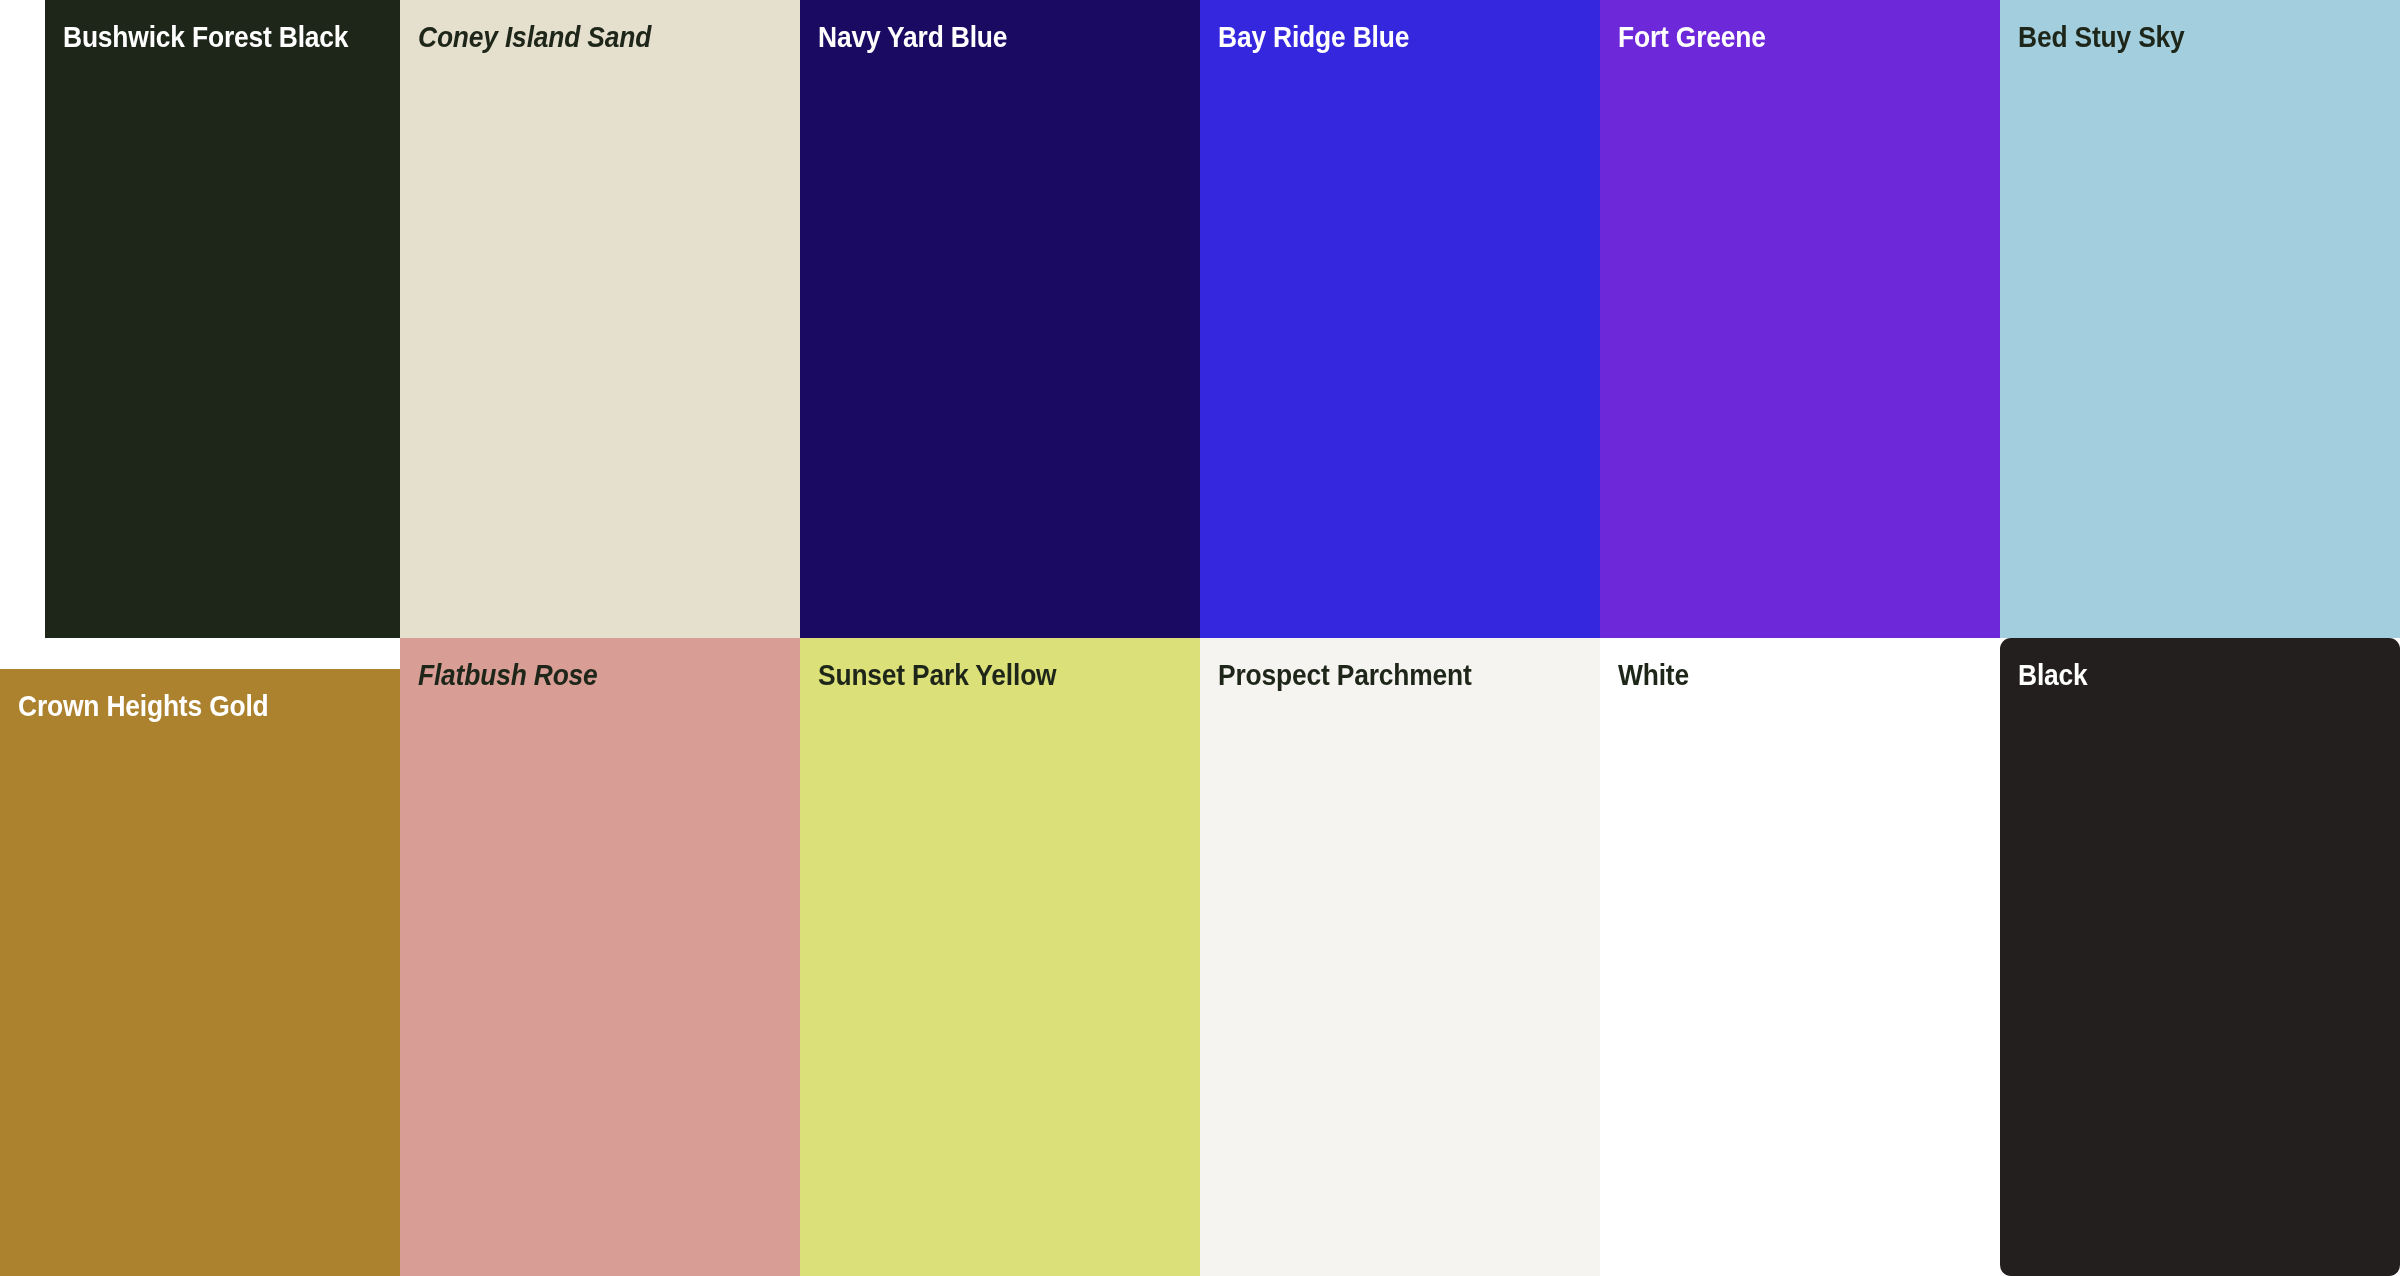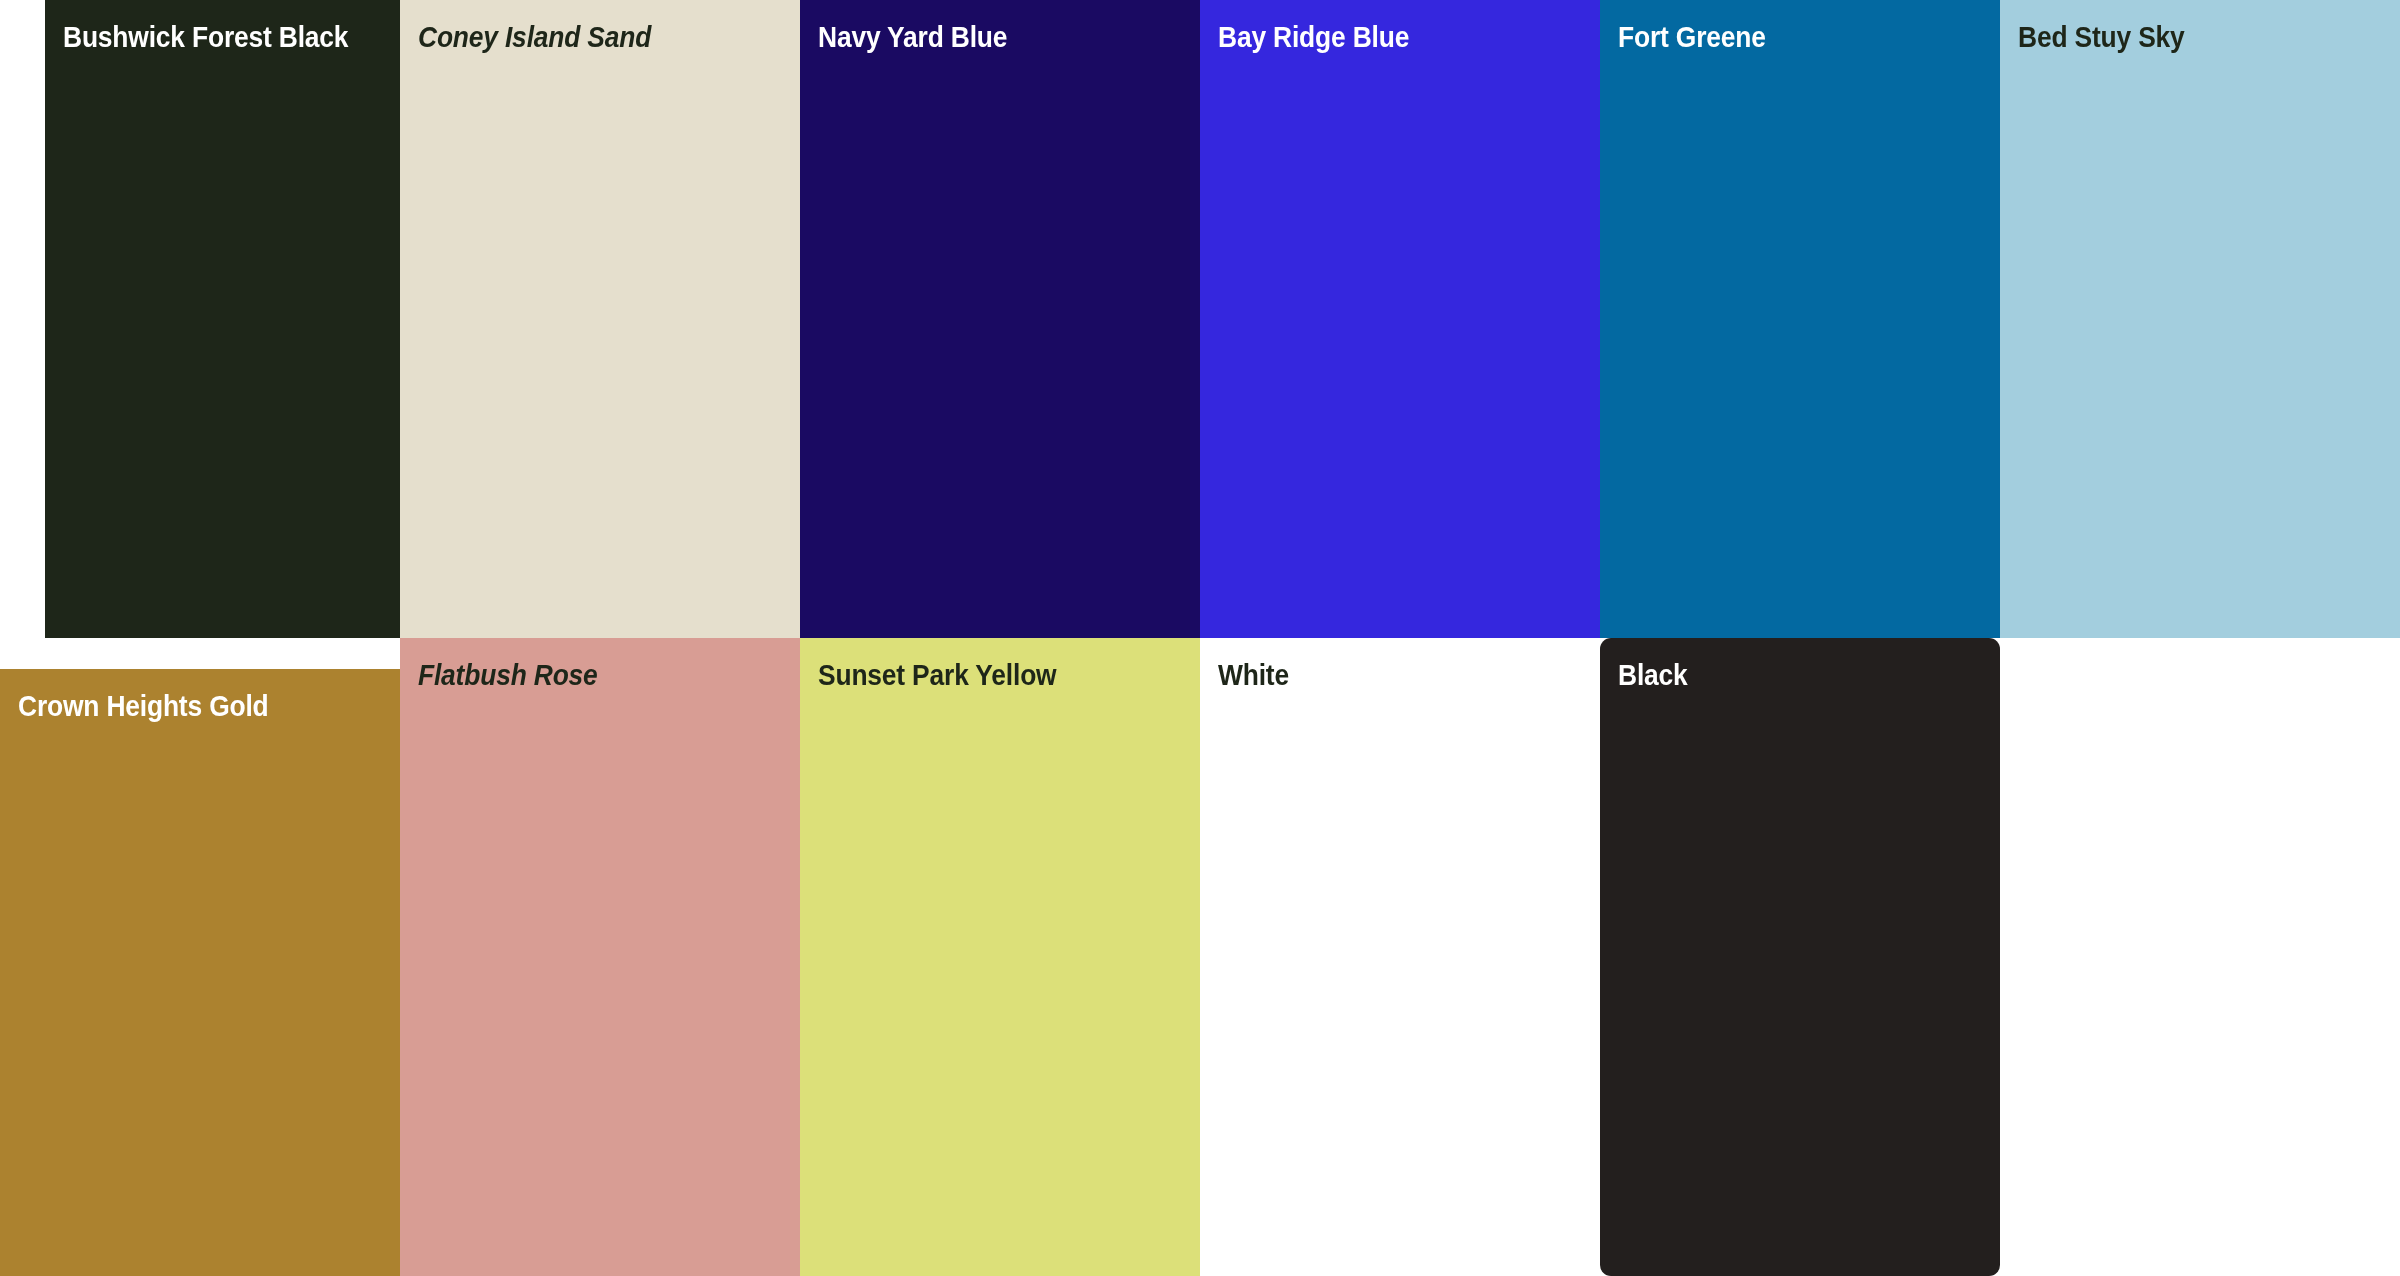--- a/index.html
+++ b/index.html
@@ -47,34 +47,37 @@
     </div>
     <div class="swatch" style="background-color: rgb(229, 223, 205); font-style: italic;">
       <span class="swatch-label" style="color: rgb(30, 38, 25);">Coney Island Sand</span>
     </div>
     <div class="swatch" style="background-color: rgb(26, 10, 98);">
       <span class="swatch-label" style="color: rgb(255, 255, 255);">Navy Yard Blue</span>
     </div>
     <div class="swatch" style="background-color: rgb(53, 39, 222);">
       <span class="swatch-label" style="color: rgb(255, 255, 255);">Bay Ridge Blue</span>
     </div>
-    <div class="swatch" style="background-color: #0369a1;">
+    <div class="swatch" style="background-color: #6d28d9;">
       <span class="swatch-label" style="color: rgb(255, 255, 255);">Fort Greene</span>
     </div>
     <div class="swatch" style="background-color: rgb(163, 206, 222);">
       <span class="swatch-label" style="color: rgb(30, 38, 25);">Bed Stuy Sky</span>
     </div>
     <div class="swatch" style="background-color: rgb(172, 130, 47); margin-top: 31px;">
       <span class="swatch-label" style="color: rgb(255, 255, 255);">Crown Heights Gold</span>
     </div>
     <div class="swatch" style="background-color: rgb(216, 157, 148); font-style: italic;">
       <span class="swatch-label" style="color: rgb(30, 38, 25);">Flatbush Rose</span>
     </div>
     <div class="swatch" style="background-color: rgb(220, 224, 121);">
       <span class="swatch-label" style="color: rgb(30, 38, 25);">Sunset Park Yellow</span>
     </div>
+    <div class="swatch" style="background-color: rgb(246, 244, 240);">
+      <span class="swatch-label" style="color: rgb(30, 38, 25);">Prospect Parchment</span>
+    </div>
     <div class="swatch" style="background-color: rgb(255, 255, 255);">
       <span class="swatch-label" style="color: rgb(30, 38, 25);">White</span>
     </div>
     <div class="swatch" style="background-color: rgb(35, 31, 30); border-radius: 11px;">
       <span class="swatch-label" style="color: rgb(255, 255, 255);">Black</span>
     </div>
   </div>
 
 </body></html>

